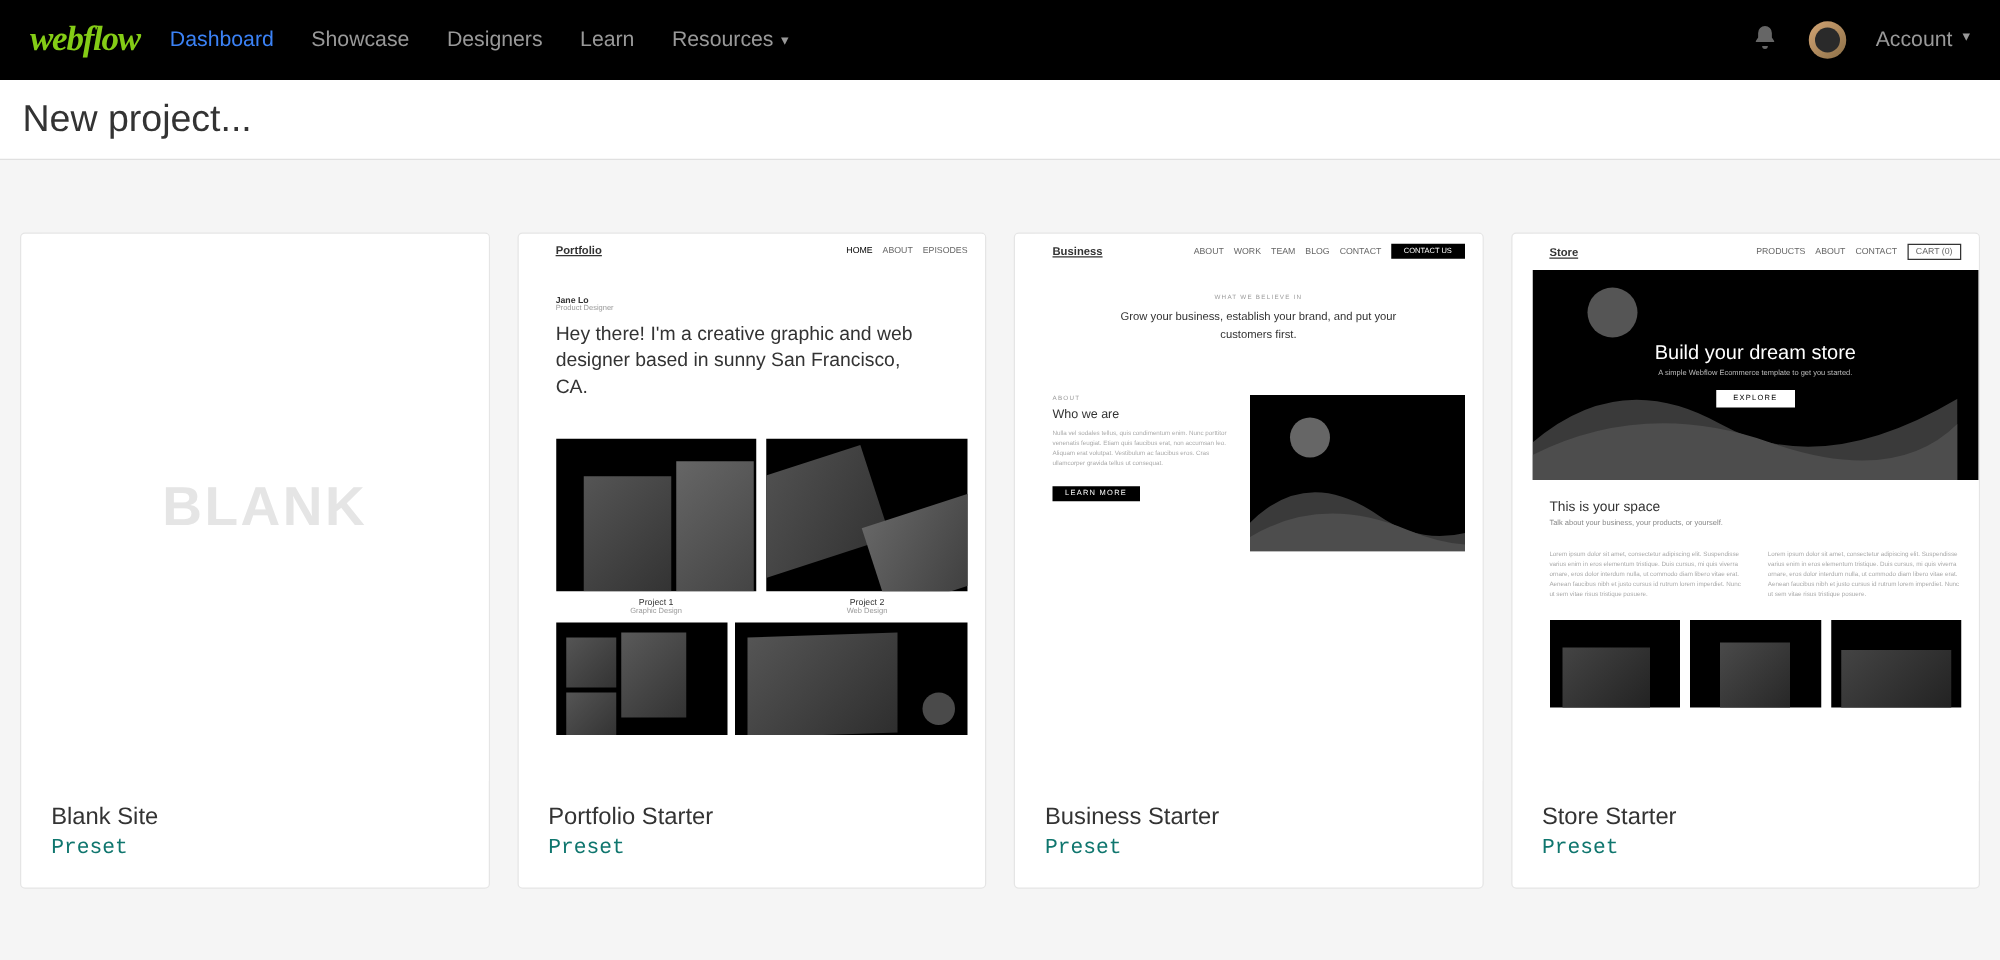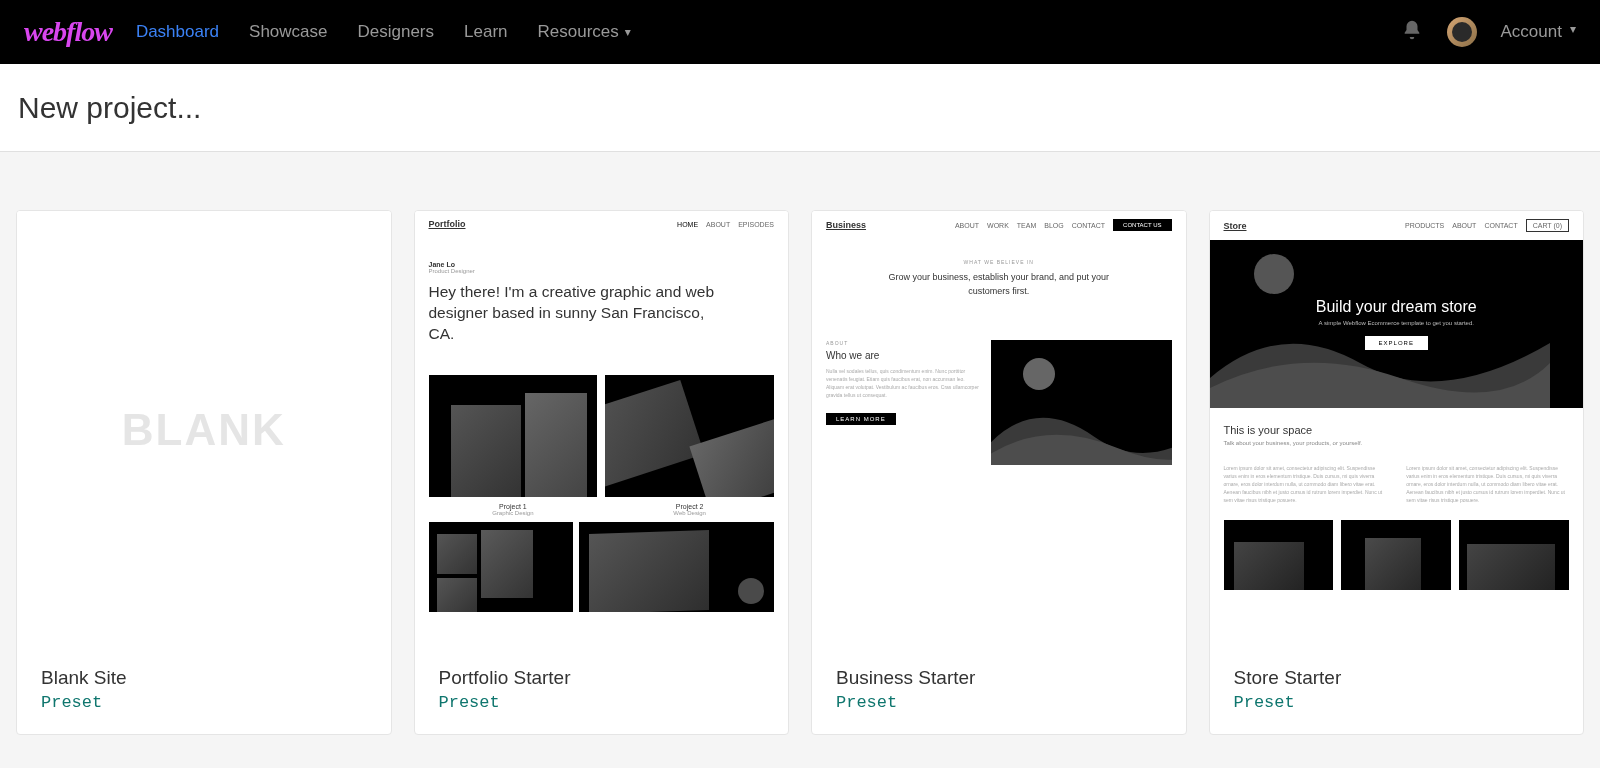--- a/index.html
+++ b/index.html
@@ -1,35 +1,35 @@
 <!DOCTYPE html>
 <html><head>
 <meta charset="utf-8">
 <style>
 * { margin:0; padding:0; box-sizing:border-box; }
 body { font-family:-apple-system,BlinkMacSystemFont,"Segoe UI",Arial,sans-serif; background:#f5f5f5; color:#333; }
 .topbar { background:#000; height:64px; display:flex; align-items:center; padding:0 24px; }
-.logo { font-family:Georgia,serif; font-style:italic; font-weight:700; font-size:28px; color:#d946ef; letter-spacing:-1px; margin-right:24px;text-align:center; }
+.logo { font-family:Georgia,serif; font-style:italic; font-weight:700; font-size:28px; color:#84cc16; letter-spacing:-1px; margin-right:24px;text-align:center; }
 .nav { display:flex; gap:30px; flex:1; }
 .nav-item { color:#999; font-size:17px; cursor:pointer; display:flex; align-items:center; gap:6px; }
 .nav-item.active { color:#3b82f6; font-weight:400;text-align:right; }
 .top-right { display:flex; align-items:center; gap:24px; }
 .bell-icon svg { width:22px; height:22px; fill:#666; }
 .avatar { width:30px; height:30px; border-radius:50%; background:linear-gradient(135deg,#d4a574 0%,#8b6f47 100%); display:flex; align-items:center; justify-content:center; overflow:hidden; }
 .avatar-inner { width:20px; height:20px; border-radius:50%; background:#2a2a2a; }
 .account-link { color:#999; font-size:17px; display:flex; align-items:flex-start; gap:8px; cursor:pointer; }
-.subbar { background:#fff; border-bottom:1px solid #e0e0e0; height:88px; display:flex; align-items:center; padding:0 18px; justify-content:space-between; }
+.subbar { background:#fff; border-bottom:1px solid #e0e0e0; height:64px; display:flex; align-items:center; padding:0 18px; justify-content:space-between; }
 .page-title { font-size:30px; font-weight:400; color:#333; }
 .subbar-right { display:flex; align-items:center; gap:14px; }
 .account-label { font-size:18px; color:#333; }
 .dropdown-btn { background:#e8e8e8; border:none; padding:11px 16px; font-size:17px; color:#333; display:flex; align-items:center; gap:10px; cursor:pointer; border-radius:2px; }
 .cancel-btn { background:#e8e8e8; border:none; padding:11px 22px; font-size:17px; color:#333; cursor:pointer; border-radius:2px; }
 .cards-row { display:flex; gap:22px; padding:58px 16px 30px 16px; }
 .card { flex:1; background:#fff; border:1px solid #e5e5e5; border-radius:4px; overflow:hidden; display:flex; flex-direction:column; cursor:pointer; }
-.preview { height:438px; background:#fff; position:relative; overflow:hidden; }
+.preview { height:438px; background:#fff; position:relative; overflow:hidden;margin-left:16px; }
 .card-footer { padding:18px 24px 22px 24px; }
 .card-title { font-size:19px; font-weight:500; color:#333; margin-bottom:4px; }
 .card-sub { font-size:17px; color:#0f766e;font-family:Liberation Mono, monospace; }
 .blank-label { position:absolute; top:50%; left:50%; transform:translate(-50%,-50%); font-size:44px; font-weight:800; color:#e5e5e5; letter-spacing:2px; }
 .chev { font-size:12px; }
 
 .pv-head { display:flex; justify-content:space-between; align-items:center; padding:8px 14px; font-size:8px; }
 .pv-brand { font-weight:700; text-decoration:underline; font-size:9px; }
 .pv-nav { display:flex; gap:8px; font-size:7px; color:#666; align-items:center; }
 .pv-btn-dark { background:#000; color:#fff; padding:3px 10px; font-size:6px; }

